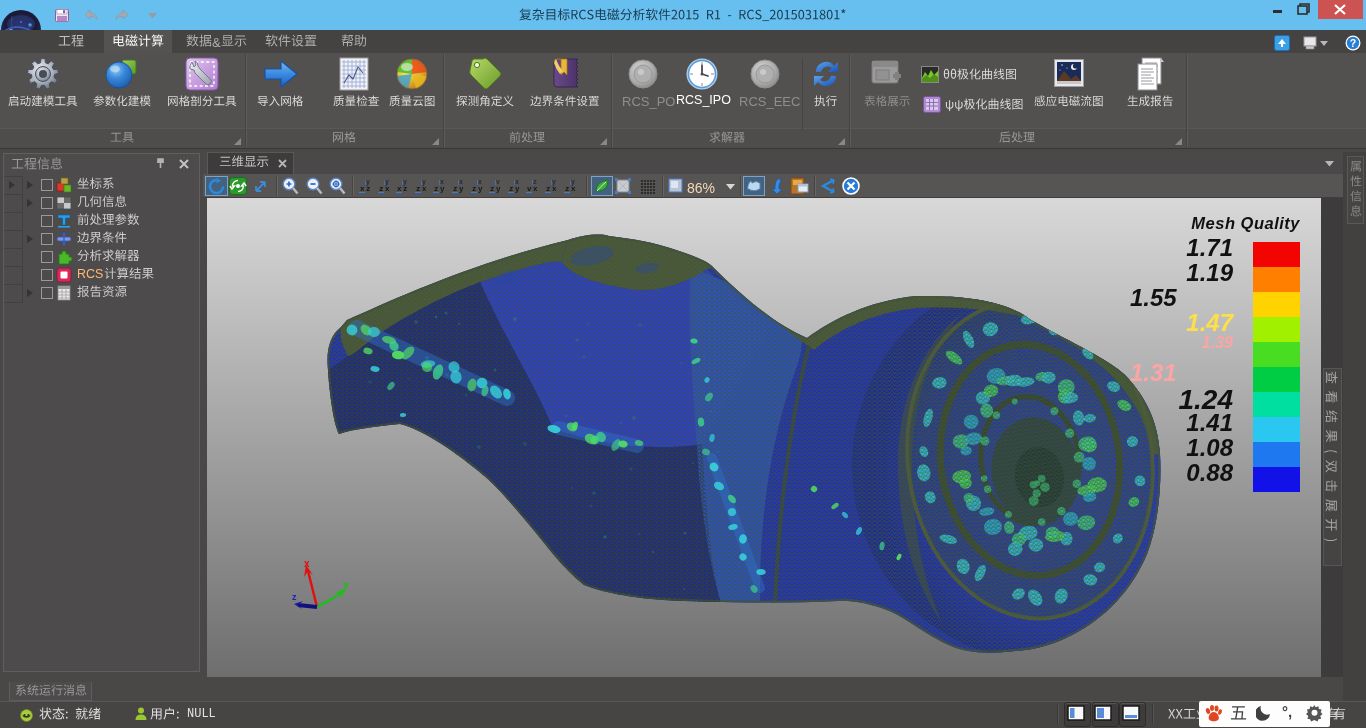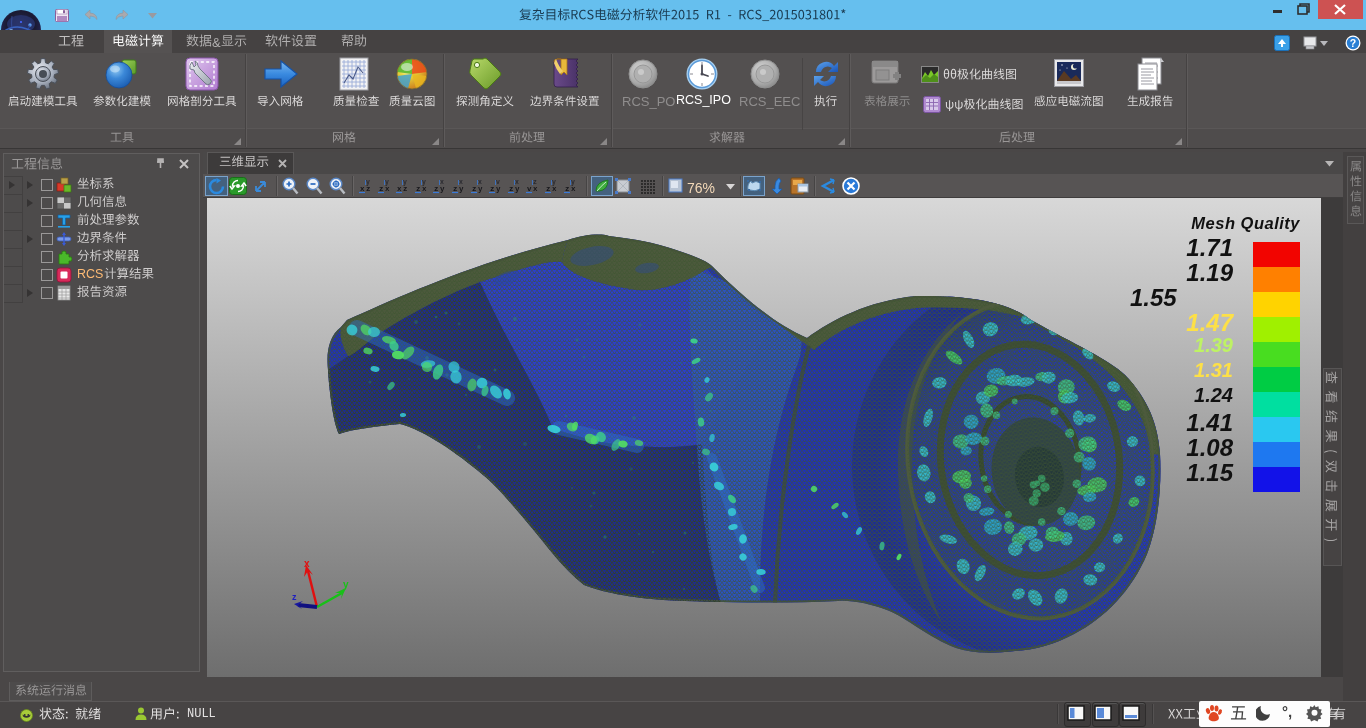--- a/index.html
+++ b/index.html
@@ -869,21 +869,21 @@
     <circle cx="14" cy="5" r="0.9" fill="#1a1a1a"></circle>
     <circle cx="14" cy="8" r="0.9" fill="#1a1a1a"></circle>
     <circle cx="14" cy="11" r="0.9" fill="#1a1a1a"></circle>
     <circle cx="14" cy="14" r="0.9" fill="#1a1a1a"></circle>
   </svg>
 <div class="abs" style="left:662px;top:176px;width:1px;height:20px;background:#464444;border-right:1px solid #686565"></div>
 <svg class="abs" style="left:668px;top:178px;width:15px;height:15px" viewBox="0 0 15 15">
 <rect x="1" y="1" width="13" height="13" fill="#b8c4d4" stroke="#4a7ac8"></rect>
     <rect x="3" y="3" width="7" height="7" fill="#dfe6f0"></rect>
   </svg>
-<div class="abs" style="left:687px;top:180px;font-size:14px;color:#f2d8b8;font-family:'Liberation Sans'">76%</div>
+<div class="abs" style="left:687px;top:180px;font-size:14px;color:#f2d8b8;font-family:'Liberation Sans'">86%</div>
 <svg class="abs" style="left:726px;top:184px;width:9px;height:6px" viewBox="0 0 9 6">
     <path d="M0 0 H9 L4.5 5.5 Z" fill="#d8d6d6"></path>
   </svg>
 <div class="abs" style="left:740px;top:176px;width:1px;height:20px;background:#464444;border-right:1px solid #686565"></div>
 <div class="abs" style="left:743px;top:176px;width:22px;height:20px;background:#44617e;border:1px solid #7aa3cc;box-sizing:border-box"></div>
 <svg class="abs" style="left:746px;top:178px;width:16px;height:16px" viewBox="0 0 16 16">
 <path d="M2 12 Q1 6 5 3 L6 5 Q10 2 14 5 L14 11 Q9 14 4 12 Z" fill="#bcd8ee" stroke="#5a88b0"></path>
 <g fill="#3a6aa0">
       <rect x="1" y="2" width="2" height="2"></rect>
       <rect x="13" y="3" width="2" height="2"></rect>
@@ -1163,31 +1163,31 @@
 <div class="abs" style="left:1150px;top:214px;width:150px;text-align:right;font-family:'Liberation Sans';font-weight:bold;font-style:italic;font-size:16.5px;color:#111;letter-spacing:0.5px">Mesh Quality</div>
 <div class="abs" style="left:1253px;top:242px;width:47px;height:25px;background:#f20400"></div>
 <div class="abs" style="left:1130px;top:234px;width:103px;text-align:right;font-family:'Liberation Sans';font-weight:bold;font-style:italic;font-size:24px;color:#111">1.71</div>
 <div class="abs" style="left:1253px;top:267px;width:47px;height:25px;background:#ff8000"></div>
 <div class="abs" style="left:1130px;top:259px;width:103px;text-align:right;font-family:'Liberation Sans';font-weight:bold;font-style:italic;font-size:24px;color:#111">1.19</div>
 <div class="abs" style="left:1253px;top:292px;width:47px;height:25px;background:#ffd300"></div>
 <div class="abs" style="left:1130px;top:284px;width:103px;text-align:left;font-family:'Liberation Sans';font-weight:bold;font-style:italic;font-size:24px;color:#111">1.55</div>
 <div class="abs" style="left:1253px;top:317px;width:47px;height:25px;background:#a0f000"></div>
 <div class="abs" style="left:1130px;top:309px;width:103px;text-align:right;font-family:'Liberation Sans';font-weight:bold;font-style:italic;font-size:24px;color:#fde047">1.47</div>
 <div class="abs" style="left:1253px;top:342px;width:47px;height:25px;background:#48dd20"></div>
-<div class="abs" style="left:1130px;top:334px;width:103px;text-align:right;font-family:'Liberation Sans';font-weight:bold;font-style:italic;font-size:20px;color:#bef264">1.39</div>
+<div class="abs" style="left:1130px;top:334px;width:103px;text-align:right;font-family:'Liberation Sans';font-weight:bold;font-style:italic;font-size:16px;color:#fca5a5">1.39</div>
 <div class="abs" style="left:1253px;top:367px;width:47px;height:25px;background:#00cc44"></div>
-<div class="abs" style="left:1130px;top:359px;width:103px;text-align:right;font-family:'Liberation Sans';font-weight:bold;font-style:italic;font-size:20px;color:#fde047">1.31</div>
+<div class="abs" style="left:1130px;top:359px;width:103px;font-family:'Liberation Sans';font-weight:bold;font-style:italic;font-size:24px;color:#fca5a5">1.31</div>
 <div class="abs" style="left:1253px;top:392px;width:47px;height:25px;background:#00dfa0"></div>
-<div class="abs" style="left:1130px;top:384px;width:103px;text-align:right;font-family:'Liberation Sans';font-weight:bold;font-style:italic;font-size:20px;color:#111">1.24</div>
+<div class="abs" style="left:1130px;top:384px;width:103px;text-align:right;font-family:'Liberation Sans';font-weight:bold;font-style:italic;font-size:28px;color:#111">1.24</div>
 <div class="abs" style="left:1253px;top:417px;width:47px;height:25px;background:#2ac8f0"></div>
 <div class="abs" style="left:1130px;top:409px;width:103px;text-align:right;font-family:'Liberation Sans';font-weight:bold;font-style:italic;font-size:24px;color:#111">1.41</div>
 <div class="abs" style="left:1253px;top:442px;width:47px;height:25px;background:#1e78f0"></div>
 <div class="abs" style="left:1130px;top:434px;width:103px;text-align:right;font-family:'Liberation Sans';font-weight:bold;font-style:italic;font-size:24px;color:#111">1.08</div>
 <div class="abs" style="left:1253px;top:467px;width:47px;height:25px;background:#1212e8"></div>
-<div class="abs" style="left:1130px;top:459px;width:103px;text-align:right;font-family:'Liberation Sans';font-weight:bold;font-style:italic;font-size:24px;color:#111">1.15</div>
+<div class="abs" style="left:1130px;top:459px;width:103px;text-align:right;font-family:'Liberation Sans';font-weight:bold;font-style:italic;font-size:24px;color:#111">0.88</div>
 <svg class="abs" style="left:280px;top:555px;width:80px;height:65px" viewBox="0 0 80 65">
 <path d="M37 52 L28 16" stroke="#e01010" stroke-width="2.5"></path>
 <path d="M28 16 L24 22 L26 10 L33 20 Z" fill="#e01010"></path>
 <text x="24" y="12" font-size="10" font-weight="bold" fill="#e01010" font-family="Liberation Sans">x</text>
 <path d="M37 52 L62 38" stroke="#18c018" stroke-width="2.5"></path>
 <path d="M62 38 L55 38 L66 33 L61 44 Z" fill="#18c018"></path>
 <text x="63" y="33" font-size="10" font-weight="bold" fill="#18c018" font-family="Liberation Sans">y</text>
 <path d="M37 52 L18 50" stroke="#101080" stroke-width="4"></path>
 <path d="M18 50 L23 46 L14 49 L22 54 Z" fill="#1818a0"></path>
 <text x="12" y="45" font-size="9" font-weight="bold" fill="#2020c0" font-family="Liberation Sans">z</text>

